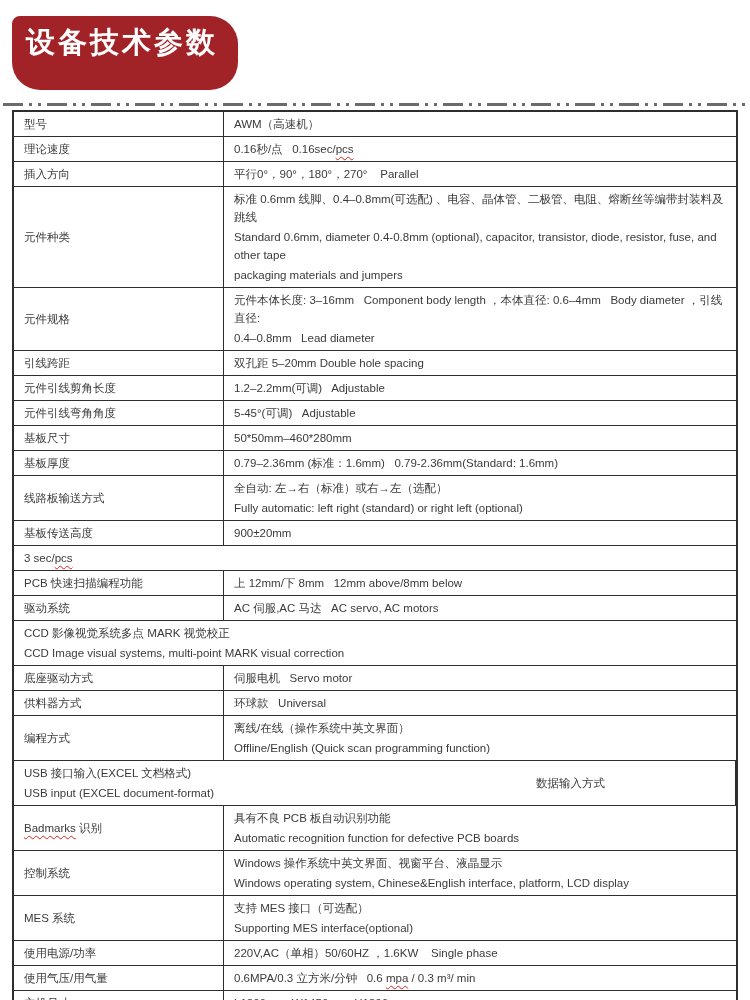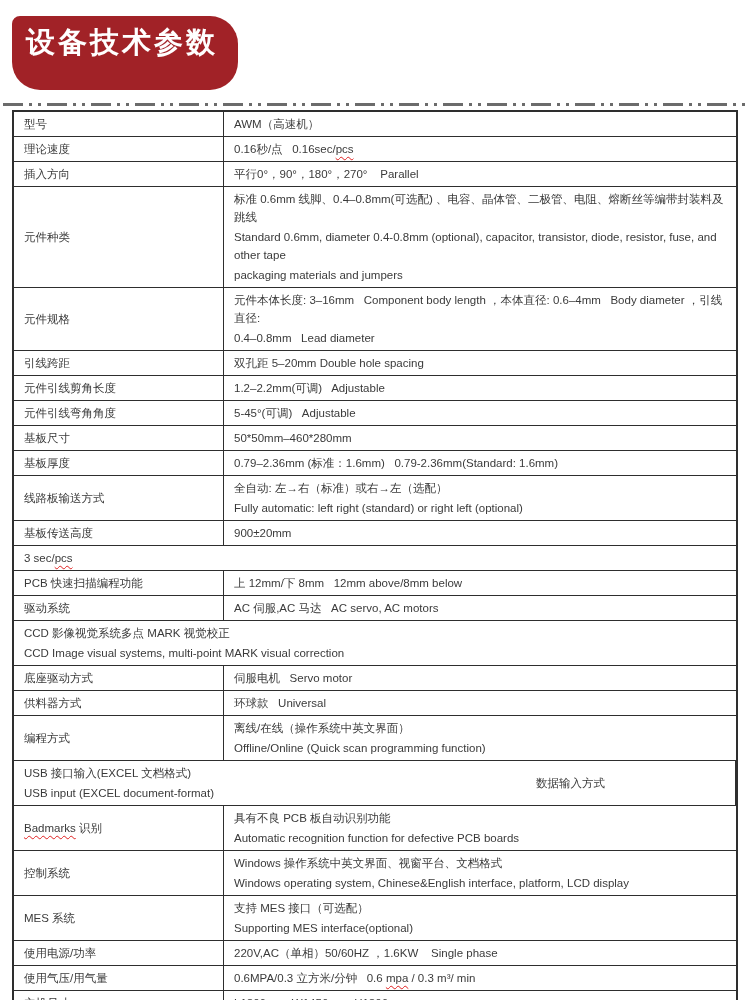--- a/index.html
+++ b/index.html
@@ -96,33 +96,33 @@
     <div class="row">
       <div class="cell label"><div class="line"><span>底座驱动方式</span></div></div>
       <div class="cell value"><div class="line"><span>伺服电机   Servo motor</span></div></div>
     </div>
     <div class="row">
       <div class="cell label"><div class="line"><span>供料器方式</span></div></div>
       <div class="cell value"><div class="line"><span>环球款   Universal</span></div></div>
     </div>
     <div class="row">
       <div class="cell label"><div class="line"><span>编程方式</span></div></div>
-      <div class="cell value"><div class="line"><span>离线/在线（操作系统中英文界面）</span></div><div class="line"><span>Offline/Online (Quick scan programming function)</span></div></div>
+      <div class="cell value"><div class="line"><span>离线/在线（操作系统中英文界面）</span></div><div class="line"><span>Offline/English (Quick scan programming function)</span></div></div>
     </div>
     <div class="row">
       <div class="cell value"><div class="line"><span>USB 接口输入(EXCEL 文档格式)</span></div><div class="line"><span>USB input (EXCEL document-format)</span></div></div>
       <div class="cell label"><div class="line"><span>数据输入方式</span></div></div>
     </div>
     <div class="row">
       <div class="cell label"><div class="line"><span class="sq">Badmarks</span><span> 识别</span></div></div>
       <div class="cell value"><div class="line"><span>具有不良 PCB 板自动识别功能</span></div><div class="line"><span>Automatic recognition function for defective PCB boards</span></div></div>
     </div>
     <div class="row">
       <div class="cell label"><div class="line"><span>控制系统</span></div></div>
-      <div class="cell value"><div class="line"><span>Windows 操作系统中英文界面、视窗平台、文档格式</span></div><div class="line"><span>Windows operating system, Chinese&amp;English interface, platform, LCD display</span></div></div>
+      <div class="cell value"><div class="line"><span>Windows 操作系统中英文界面、视窗平台、液晶显示</span></div><div class="line"><span>Windows operating system, Chinese&amp;English interface, platform, LCD display</span></div></div>
     </div>
     <div class="row">
       <div class="cell label"><div class="line"><span>MES 系统</span></div></div>
       <div class="cell value"><div class="line"><span>支持 MES 接口（可选配）</span></div><div class="line"><span>Supporting MES interface(optional)</span></div></div>
     </div>
     <div class="row">
       <div class="cell label"><div class="line"><span>使用电源/功率</span></div></div>
       <div class="cell value"><div class="line"><span>220V,AC（单相）50/60HZ ，1.6KW    Single phase</span></div></div>
     </div>
     <div class="row">

